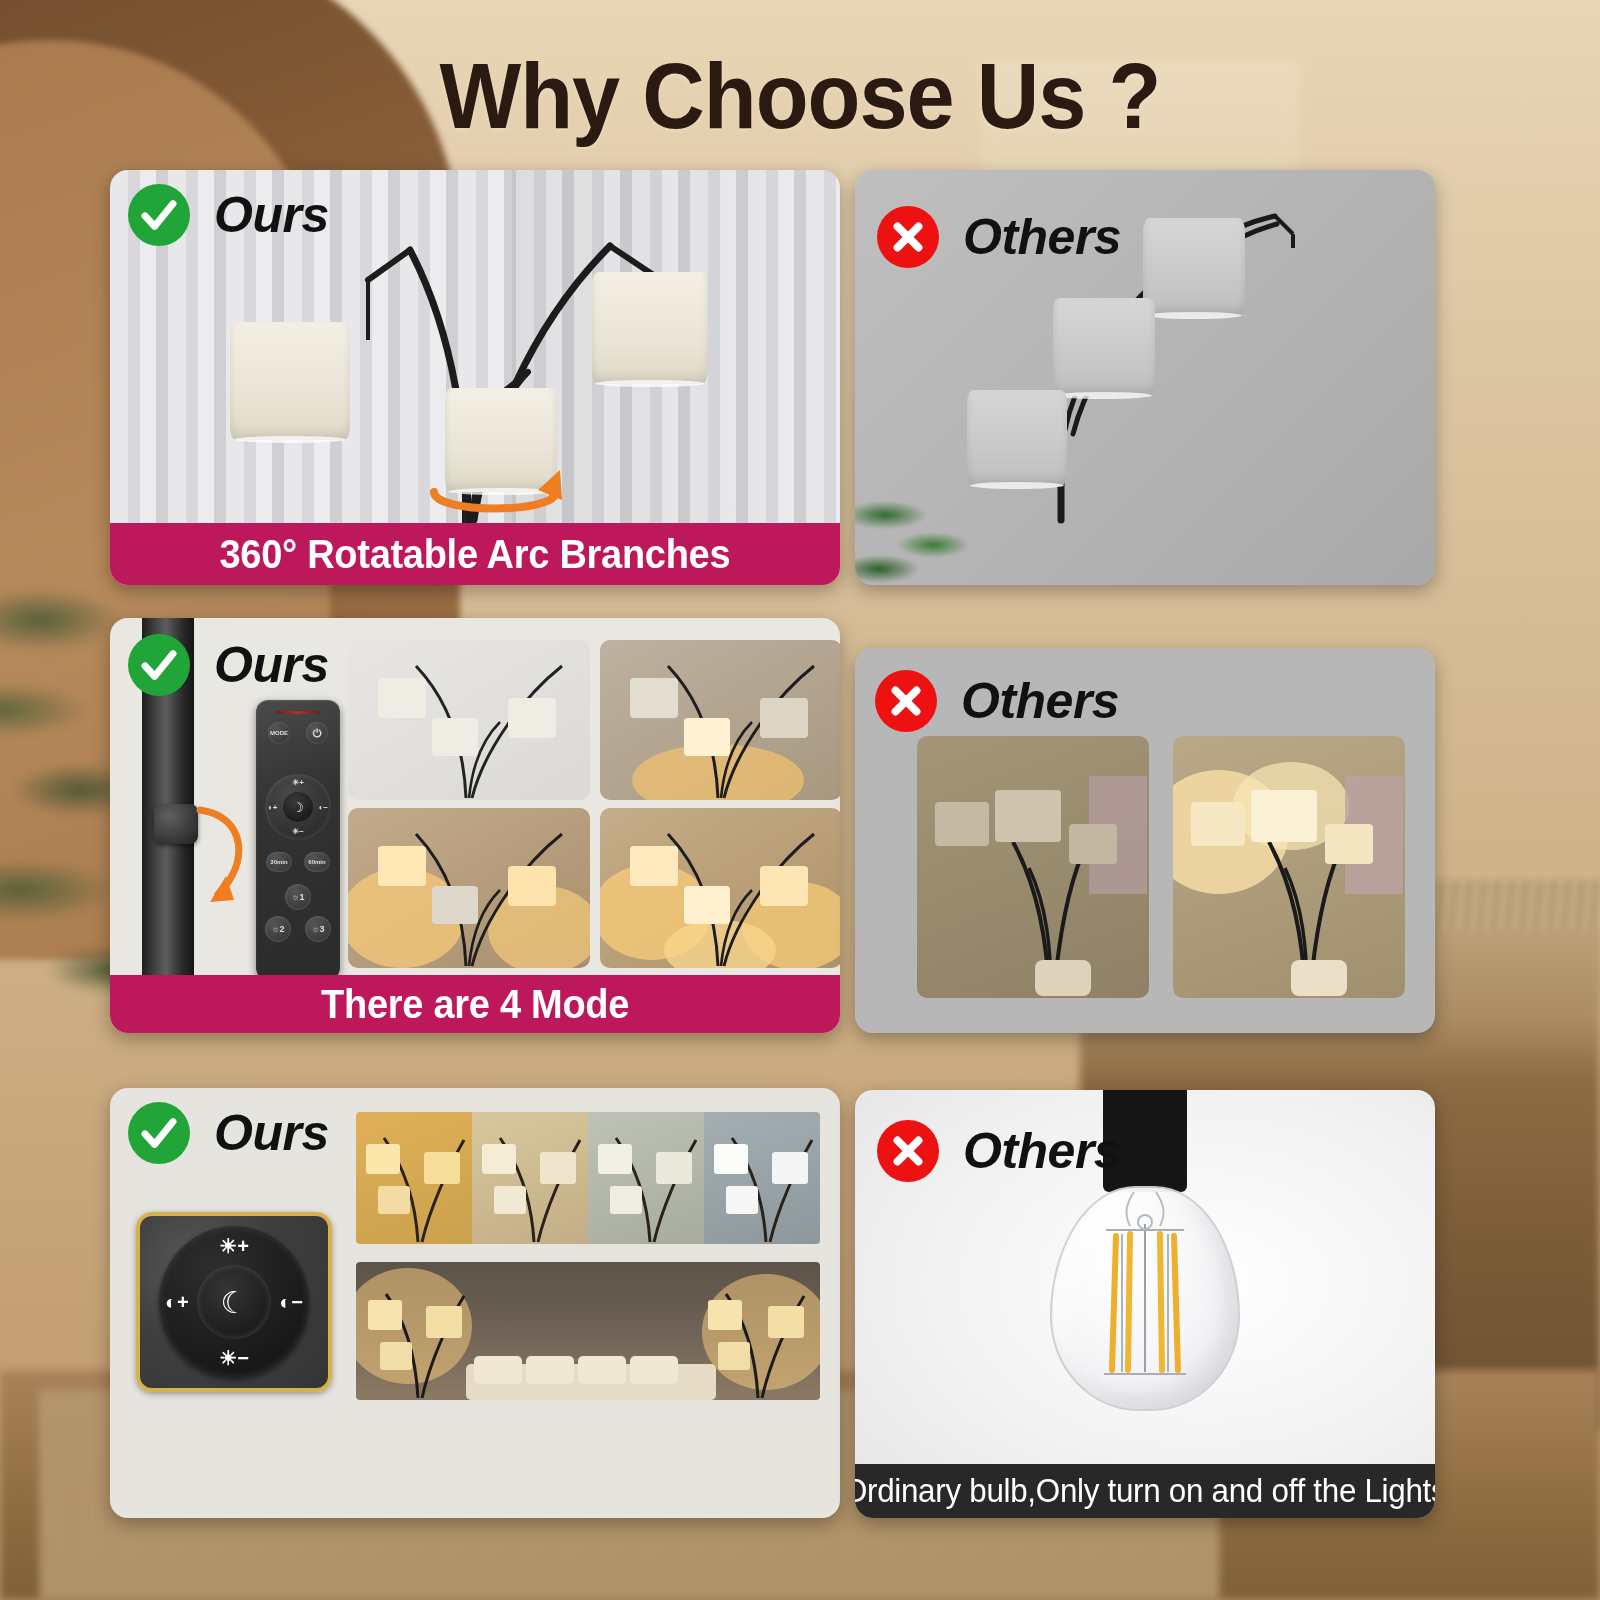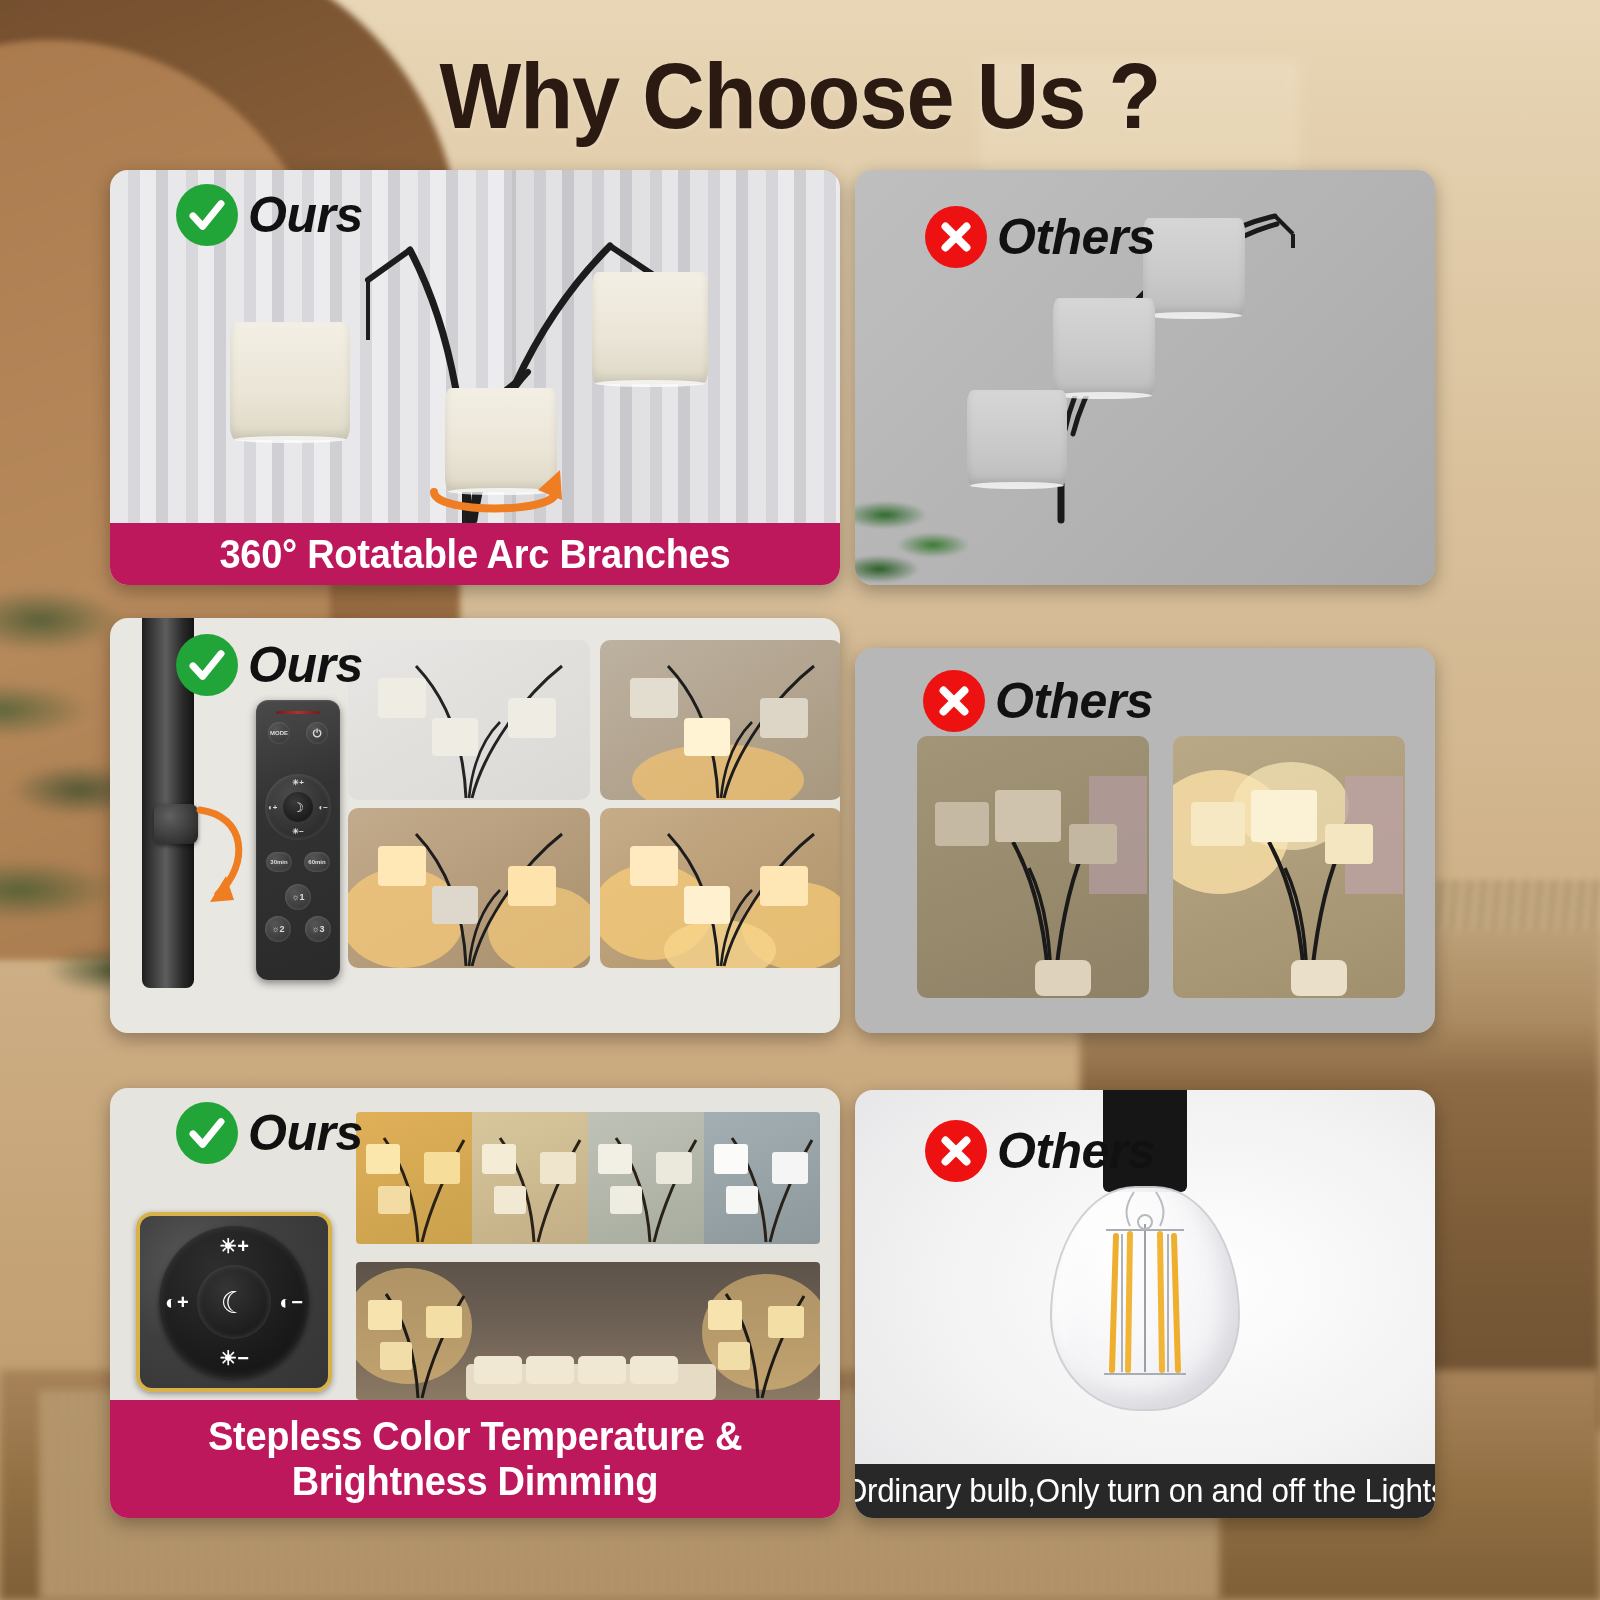--- a/index.html
+++ b/index.html
@@ -80,23 +80,22 @@
 
   
   .card {
     position: absolute;
     border-radius: 18px;
     overflow: hidden;
     box-shadow: 0 6px 18px rgba(0,0,0,.30);
   }
   .card .photo { position: absolute; inset: 0; overflow: hidden; }
   .badge {
-    position: absolute; display: flex; align-items: center; gap: 10px;
+    position: absolute; display: flex; align-items: center; gap: 24px;
     z-index: 9;
-    padding-left: 48px;
   }
   .badge .mark {
     width: 62px; height: 62px; border-radius: 50%;
     display: flex; align-items: center; justify-content: center;
     flex: 0 0 auto;
   }
   .badge .mark.ok  { background: #22a538; }
   .badge .mark.bad { background: #ee1111; }
   .badge .mark svg { width: 42px; height: 42px; }
   .badge .lbl {
@@ -425,20 +424,23 @@
       </svg>
     </div>
   </div>
   <div class="badge" style="left:18px;top:16px;">
     <span class="mark ok">
       <svg viewBox="0 0 24 24">
           <path d="M4 12.5 L9.5 18.5 L20 5.5" stroke="#fff" stroke-width="4" fill="none" stroke-linecap="round" stroke-linejoin="round"></path>
         </svg>
     </span>
     <span class="lbl">Ours</span>
+  </div>
+  <div class="caption ours cap">
+    <div class="line">There are 4 Mode</div>
   </div>
 </div>
 
 <div class="card" id="card4">
   <div class="photo">
     <div class="thumb" style="left:62px;top:88px;width:232px;height:262px;background:linear-gradient(160deg,#a39577,#8e8165);">
       <svg viewBox="0 0 232 262" style="position:absolute;inset:0;width:100%;height:100%">
         <rect x="172" y="40" width="58" height="118" fill="#b19b9c" opacity=".8"></rect>
         <path d="M132 258 C130 200 120 150 96 106" stroke="#1a1a1a" stroke-width="4" fill="none"></path>
         <path d="M137 258 C142 198 152 150 166 116" stroke="#1a1a1a" stroke-width="4" fill="none"></path>
@@ -551,24 +553,20 @@
     </div>
   </div>
   <div class="badge" style="left:18px;top:14px;">
     <span class="mark ok">
       <svg viewBox="0 0 24 24">
           <path d="M4 12.5 L9.5 18.5 L20 5.5" stroke="#fff" stroke-width="4" fill="none" stroke-linecap="round" stroke-linejoin="round"></path>
         </svg>
     </span>
     <span class="lbl">Ours</span>
   </div>
-  <div class="caption ours cap">
-    <div class="line">Stepless Color Temperature &amp;</div>
-    <div class="line">Brightness Dimming</div>
-  </div>
 </div>
 
 <div class="card" id="card6">
   <div class="photo">
     <div style="position:absolute;left:50%;top:0;transform:translateX(-50%);width:320px;height:374px;">
       <div id="bulb-cap"></div>
       <div id="bulb-glass"></div>
       <svg style="position:absolute;left:50%;top:96px;transform:translateX(-50%);width:190px;height:230px" viewBox="0 0 190 230">
         <path d="M84 6 C76 18 74 28 80 40 M106 6 C114 18 116 28 110 40" stroke="#b9bdc2" stroke-width="2" fill="none"></path>
         <line x1="95" y1="38" x2="95" y2="186" stroke="#9aa0a6" stroke-width="2"></line>

